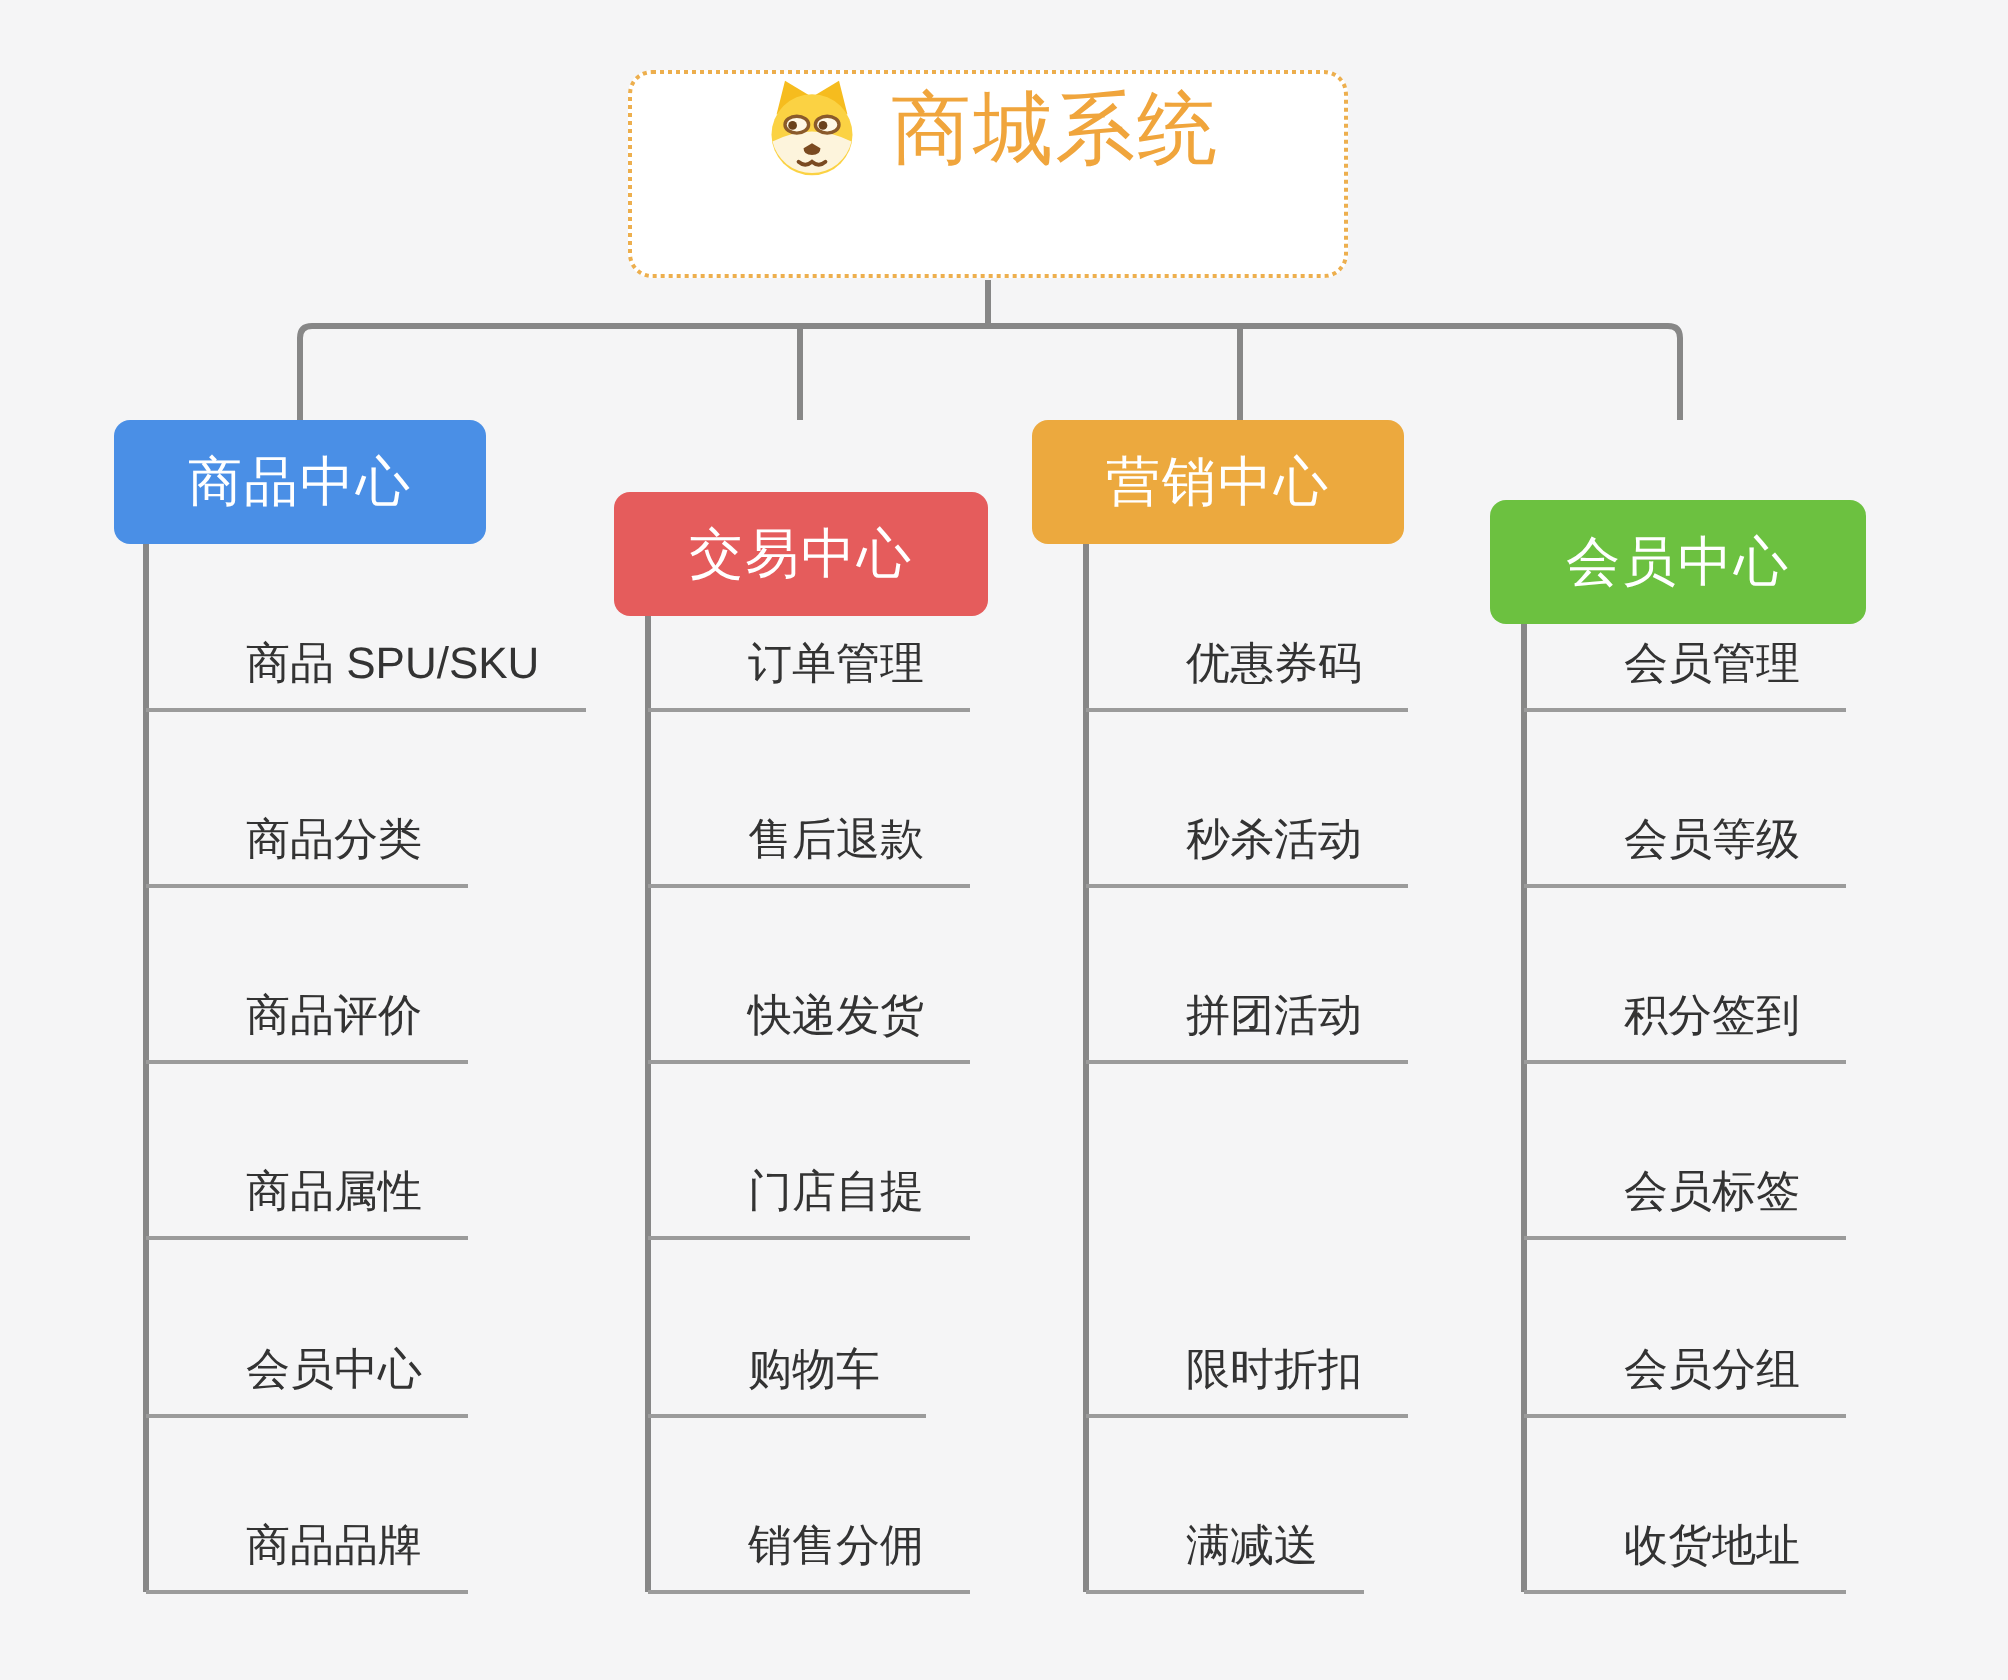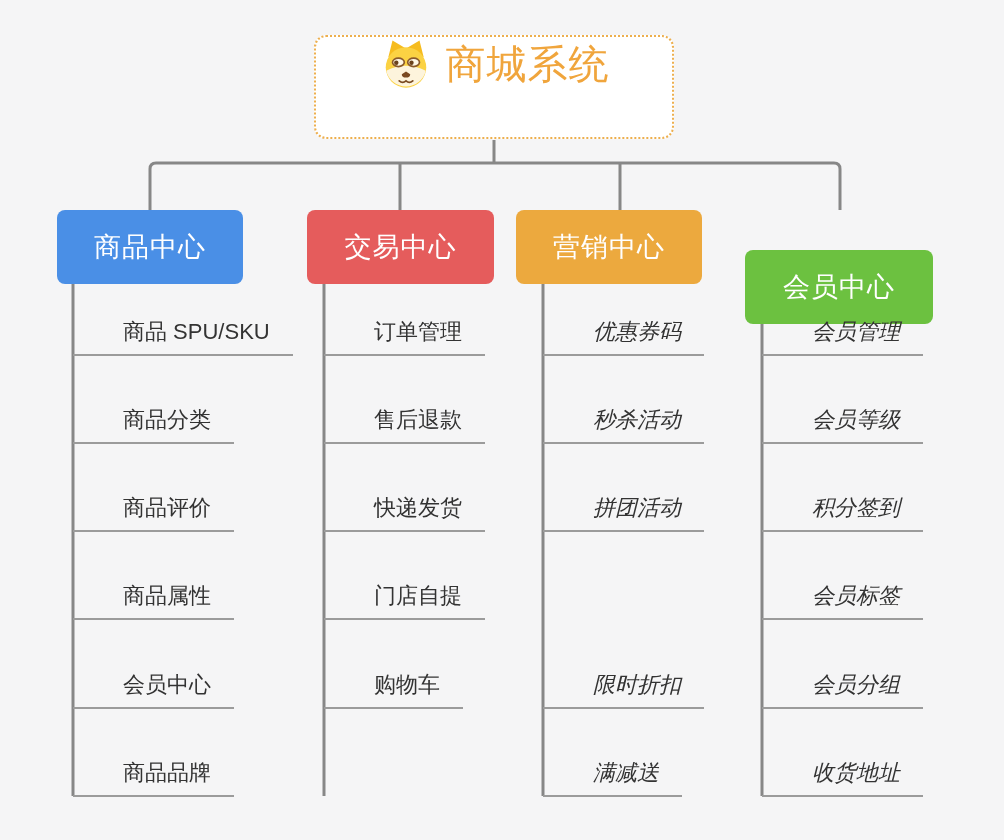--- a/index.html
+++ b/index.html
@@ -30,21 +30,21 @@
     font-size: 40px;
     font-weight: 500;
     letter-spacing: 1px;
     white-space: nowrap;
   }
   .dog-icon { width: 54px; height: 54px; flex: 0 0 auto; }
 
   .branch-node {
     position: absolute;
     top: 210px;
-    height: 74px;
+    height: 62px;
     border-radius: 8px;
     display: flex;
     align-items: center;
     justify-content: center;
     color: #ffffff;
     font-size: 27px;
     letter-spacing: 1px;
     white-space: nowrap;
     cursor: pointer;
   }
@@ -61,22 +61,22 @@
     padding: 0 23px 7px 50px;
     border-bottom: 2px solid #9b9b9b;
     font-size: 22px;
     color: #333333;
     white-space: nowrap;
     cursor: pointer;
   }
   
   .c0 { left: 73px; }
   .c1 { left: 324px; }
-  .c2 { left: 543px; font-style: italic; }
-  .c3 { left: 762px; font-style: italic; }
+  .c2 { left: 543px; }
+  .c3 { left: 762px; }
   
   .r0 { top: 308px; }
   .r1 { top: 396px; }
   .r2 { top: 484px; }
   .r3 { top: 572px; text-align: center; }
   .r4 { top: 661px; }
   .r5 { top: 749px; }
 </style>
 </head>
 <body>
@@ -110,36 +110,37 @@
       <ellipse cx="41" cy="30" rx="7" ry="5" fill="#fff8e6" stroke="#8a5a2b" stroke-width="2"></ellipse>
       <circle cx="20.5" cy="30.5" r="2.6" fill="#6b421c"></circle>
       <circle cx="38.5" cy="30.5" r="2.6" fill="#6b421c"></circle>
       <path d="M27 44 L32 41 L37 44 Q37 48 32 48 Q27 48 27 44 Z" fill="#7a4a21"></path>
       <path d="M24 52 Q28 55.5 32 52 Q36 55.5 40 52" stroke="#7a4a21" stroke-width="2.2" fill="none" stroke-linecap="round"></path>
     </svg>
     <span class="root-title" style="color: rgb(240, 165, 60);">商城系统</span>
   </div>
 
   <div class="branch-node b0" style="background: rgb(74, 143, 230);">商品中心</div>
-  <div class="branch-node b1" style="background: rgb(229, 92, 92);">交易中心</div>
+  <div class="branch-node b1" style="background: rgb(229, 92, 92); margin-top: 36px;">交易中心</div>
   <div class="branch-node b2" style="background: rgb(236, 169, 62);">营销中心</div>
   <div class="branch-node b3" style="background: rgb(108, 193, 64);">会员中心</div>
 
   <div class="child-row c0 r0">商品 SPU/SKU</div>
   <div class="child-row c0 r1">商品分类</div>
   <div class="child-row c0 r2">商品评价</div>
   <div class="child-row c0 r3">商品属性</div>
   <div class="child-row c0 r4">会员中心</div>
   <div class="child-row c0 r5">商品品牌</div>
 
   <div class="child-row c1 r0">订单管理</div>
   <div class="child-row c1 r1">售后退款</div>
   <div class="child-row c1 r2">快递发货</div>
   <div class="child-row c1 r3">门店自提</div>
   <div class="child-row c1 r4">购物车</div>
+  <div class="child-row c1 r5">销售分佣</div>
 
   <div class="child-row c2 r0">优惠券码</div>
   <div class="child-row c2 r1">秒杀活动</div>
   <div class="child-row c2 r2">拼团活动</div>
   <div class="child-row c2 r4">限时折扣</div>
   <div class="child-row c2 r5">满减送</div>
 
   <div class="child-row c3 r0">会员管理</div>
   <div class="child-row c3 r1">会员等级</div>
   <div class="child-row c3 r2">积分签到</div>

